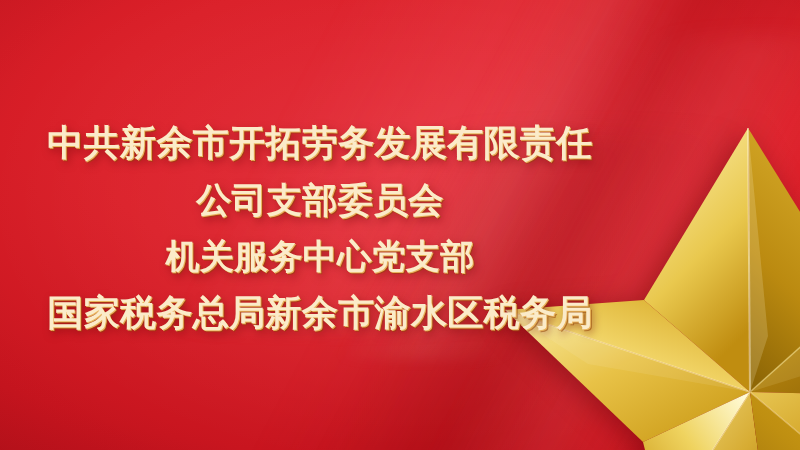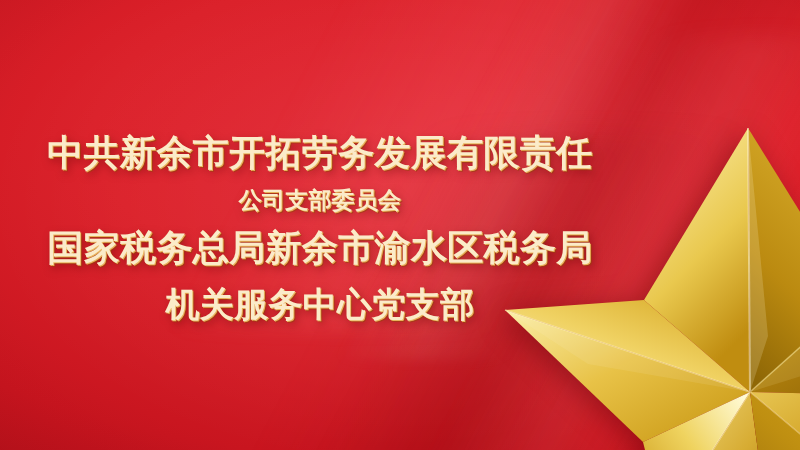--- a/index.html
+++ b/index.html
@@ -122,21 +122,21 @@
     font-weight: bold;
     letter-spacing: 0.01em;
     white-space: nowrap;
     line-height: 1.62;
     text-shadow:
        1px 1px 0 #E8B35A,
        2px 2px 0 rgba(150,70,10,0.55),
        3px 4px 8px rgba(110,5,10,0.55);
   }
   .line.big   { font-size: 36px; }
-  .line.mid   { font-size: 23px; }
+  .line.mid   { font-size: 35px; }
   .line.small { font-size: 34px; }
 </style>
 </head>
 <body>
 
 <div id="poster">
 
   <div class="bg-base"></div>
   <div class="streak streak-b"></div>
   <div class="streak streak-a"></div>
@@ -226,17 +226,17 @@
         <polyline points="196,430 282,296" fill="none" stroke="#FFF4C0" stroke-width="1.6"></polyline>
         <polyline points="470,128 282,296" fill="none" stroke="#FFF0A8" stroke-width="1.6"></polyline>
         <polyline points="430,420 282,296" fill="none" stroke="#FFF0A8" stroke-width="1.4"></polyline>
       </g>
     </svg>
   </div>
 
   <div class="headline">
     <div class="line big">中共新余市开拓劳务发展有限责任</div>
     <div class="line mid">公司支部委员会</div>
+    <div class="line small">机关服务中心党支部</div>
     <div class="line big">国家税务总局新余市渝水区税务局</div>
-    <div class="line small">机关服务中心党支部</div>
   </div>
 
 </div>
 
 </body></html>

